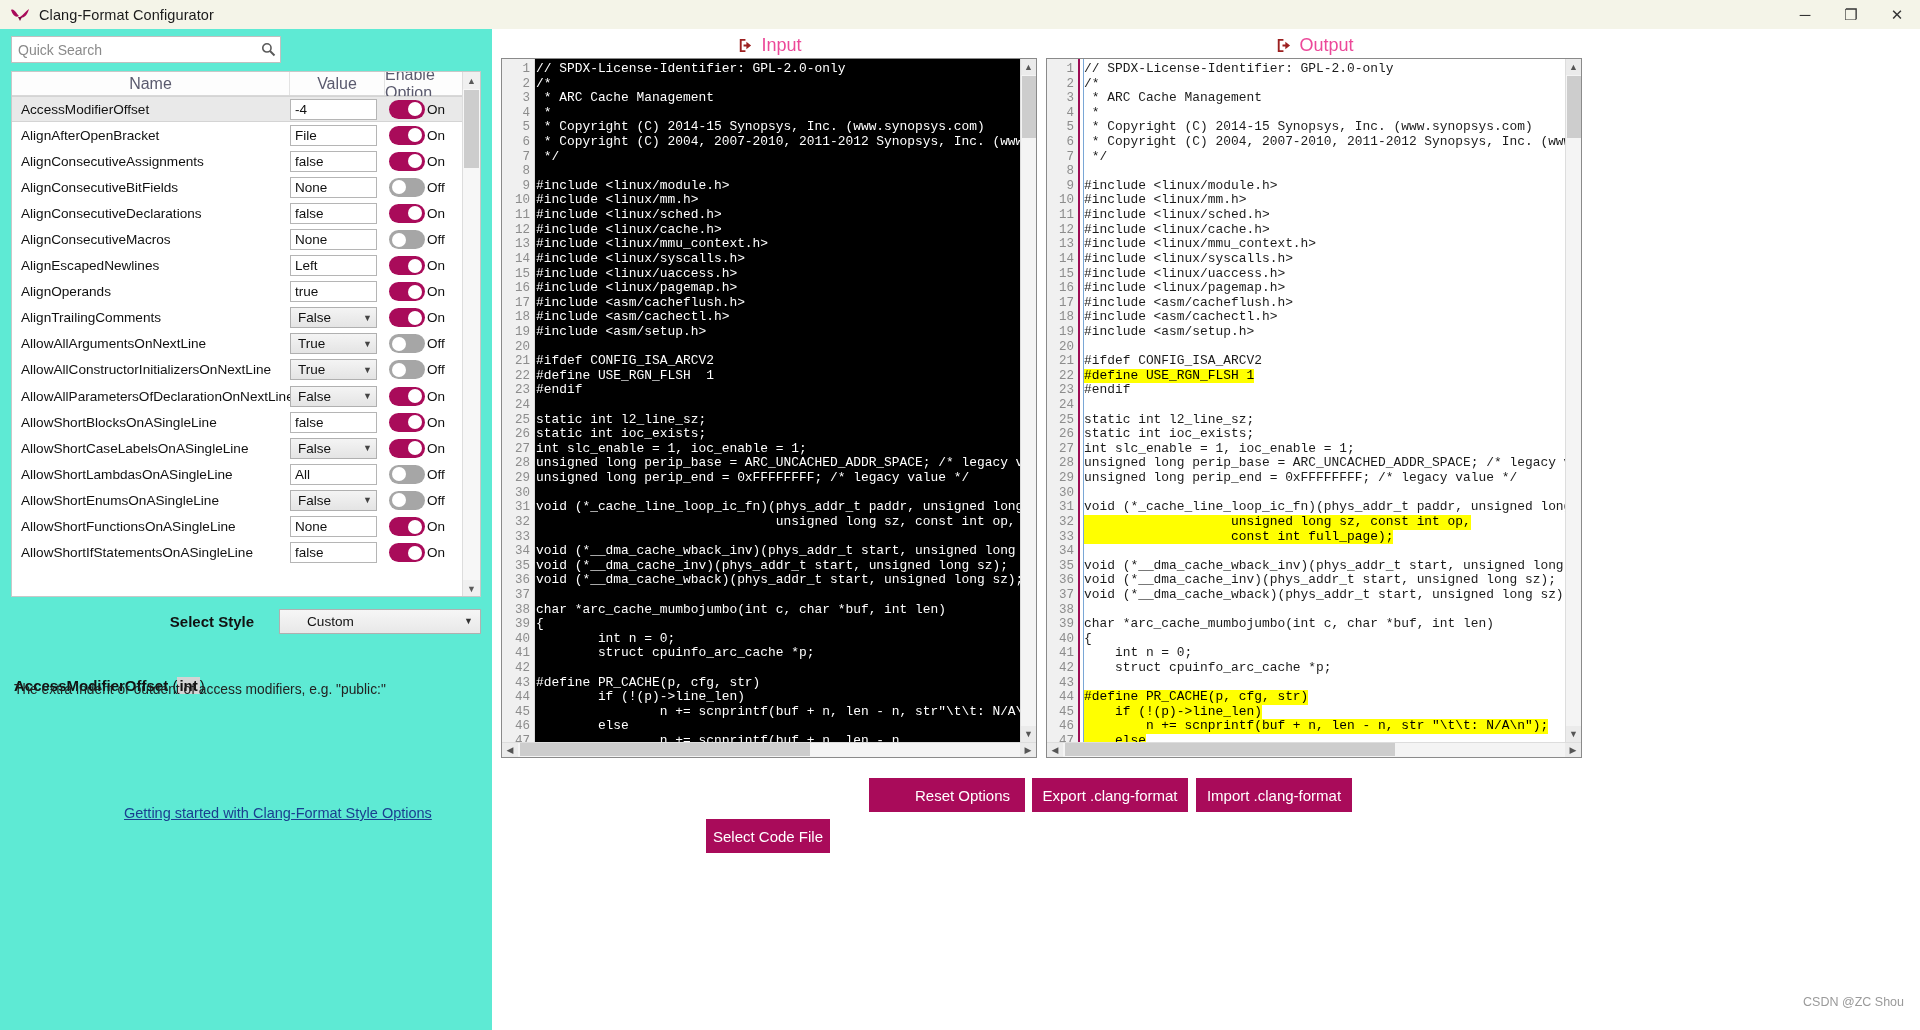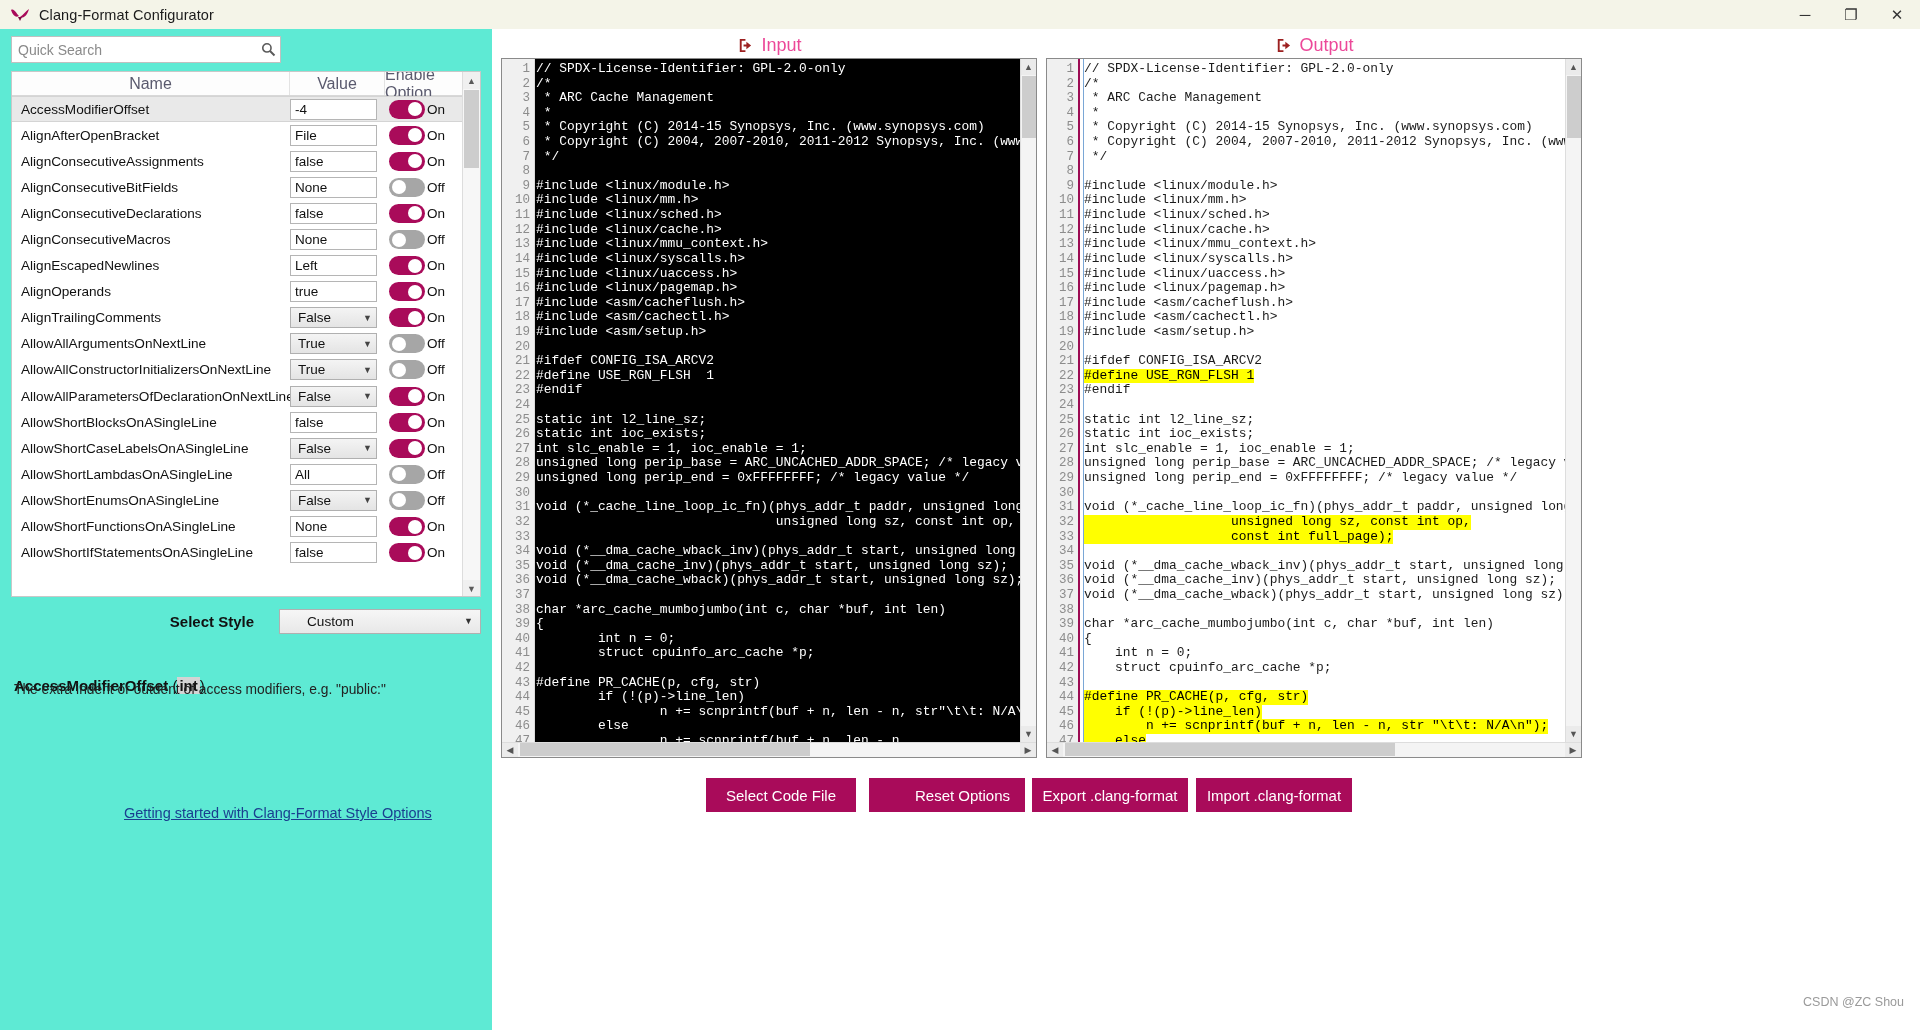--- a/index.html
+++ b/index.html
@@ -676,19 +676,19 @@
   <div class="hsb">
     <div class="a">◀</div>
     <div class="track">
         <div class="thumb" style="width:330px;"></div>
       </div>
     <div class="a">▶</div>
   </div>
 </div>
 
 <div id="btnbar">
-    <button class="pbtn" style="left: 706px; width: 150px;">Select Code File</button>
+    <button class="pbtn" style="left: 706px; width: 124px; margin-top: 41px;">Select Code File</button>
     <button class="pbtn" style="left: 869px; width: 156px; padding-left: 31px;">Reset Options</button>
     <button class="pbtn" style="left: 1032px; width: 156px;">Export .clang-format</button>
     <button class="pbtn" style="left: 1196px; width: 156px;">Import .clang-format</button>
   </div>
 
 <div id="watermark">CSDN @ZC Shou</div>
 
 </body></html>

